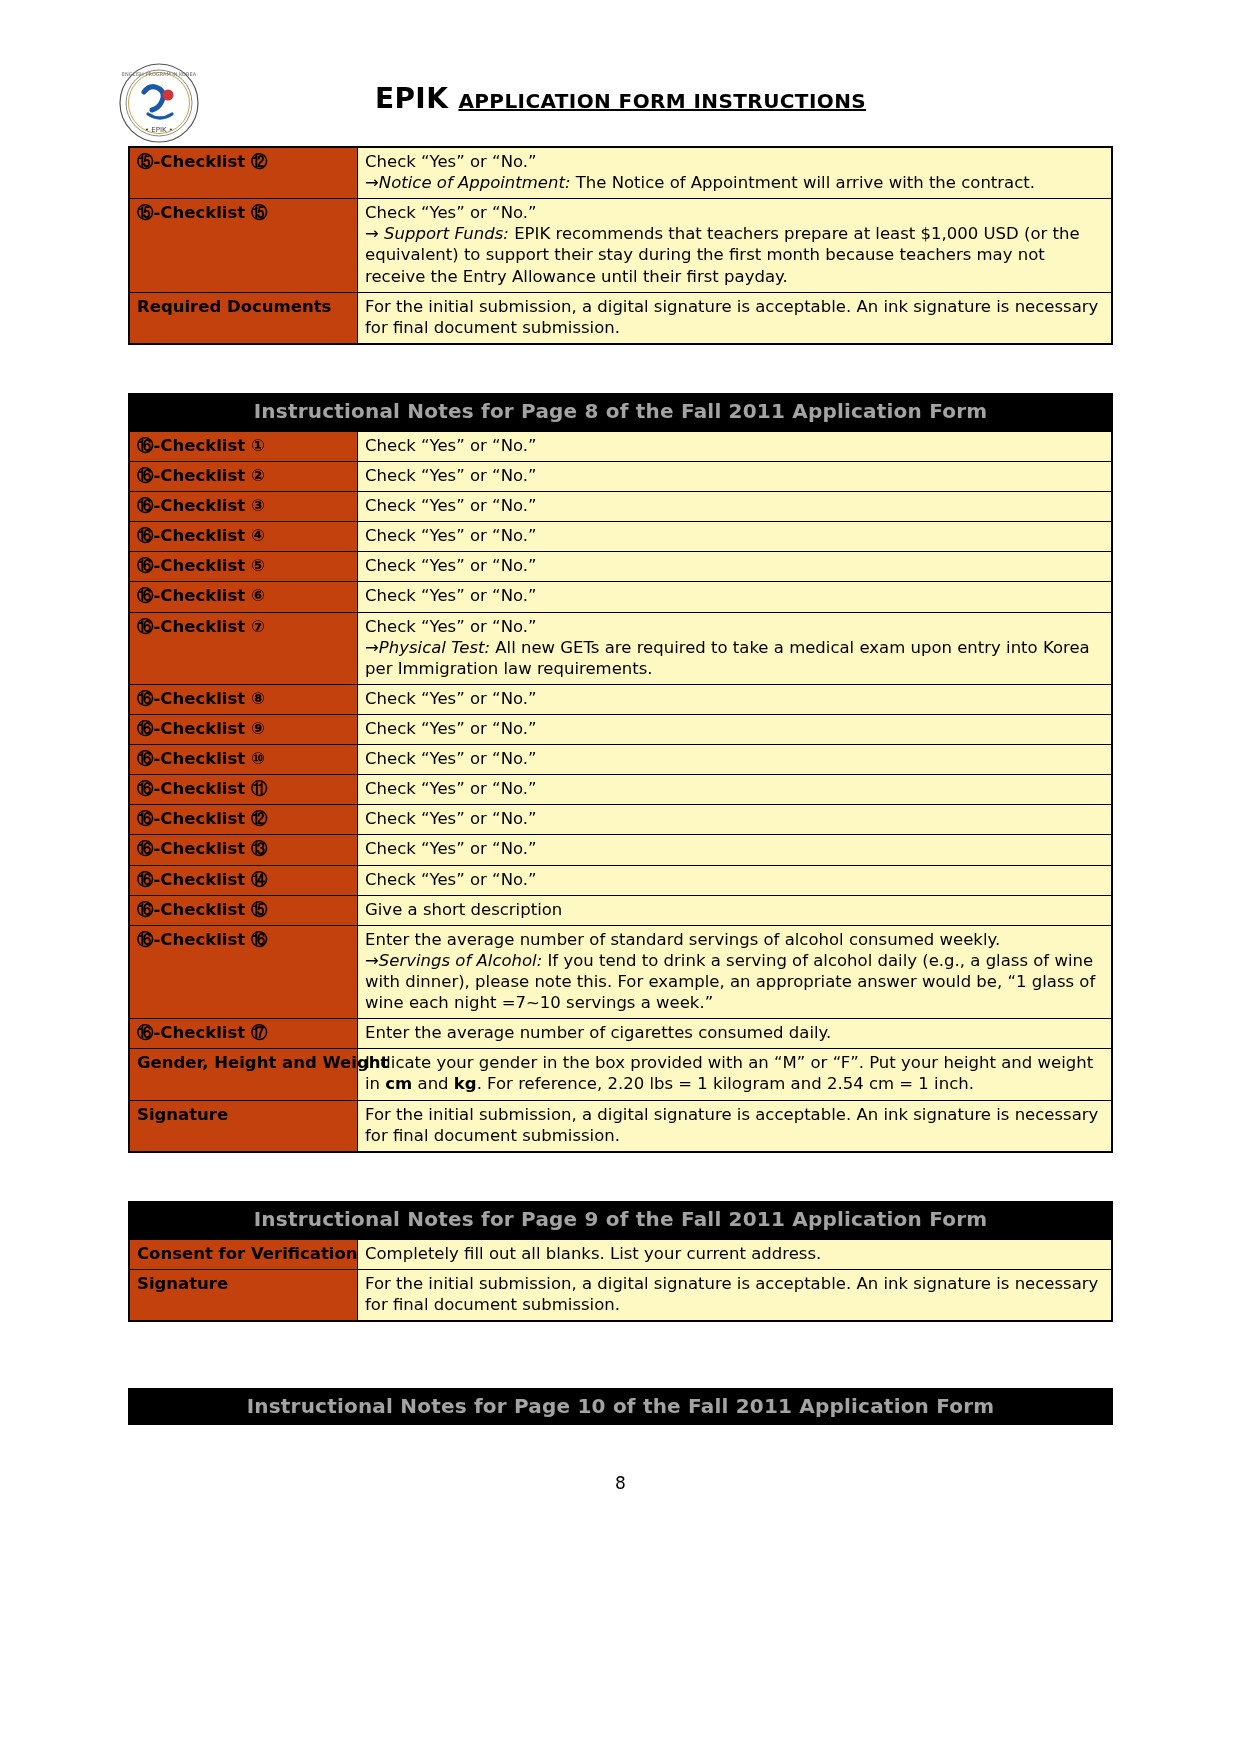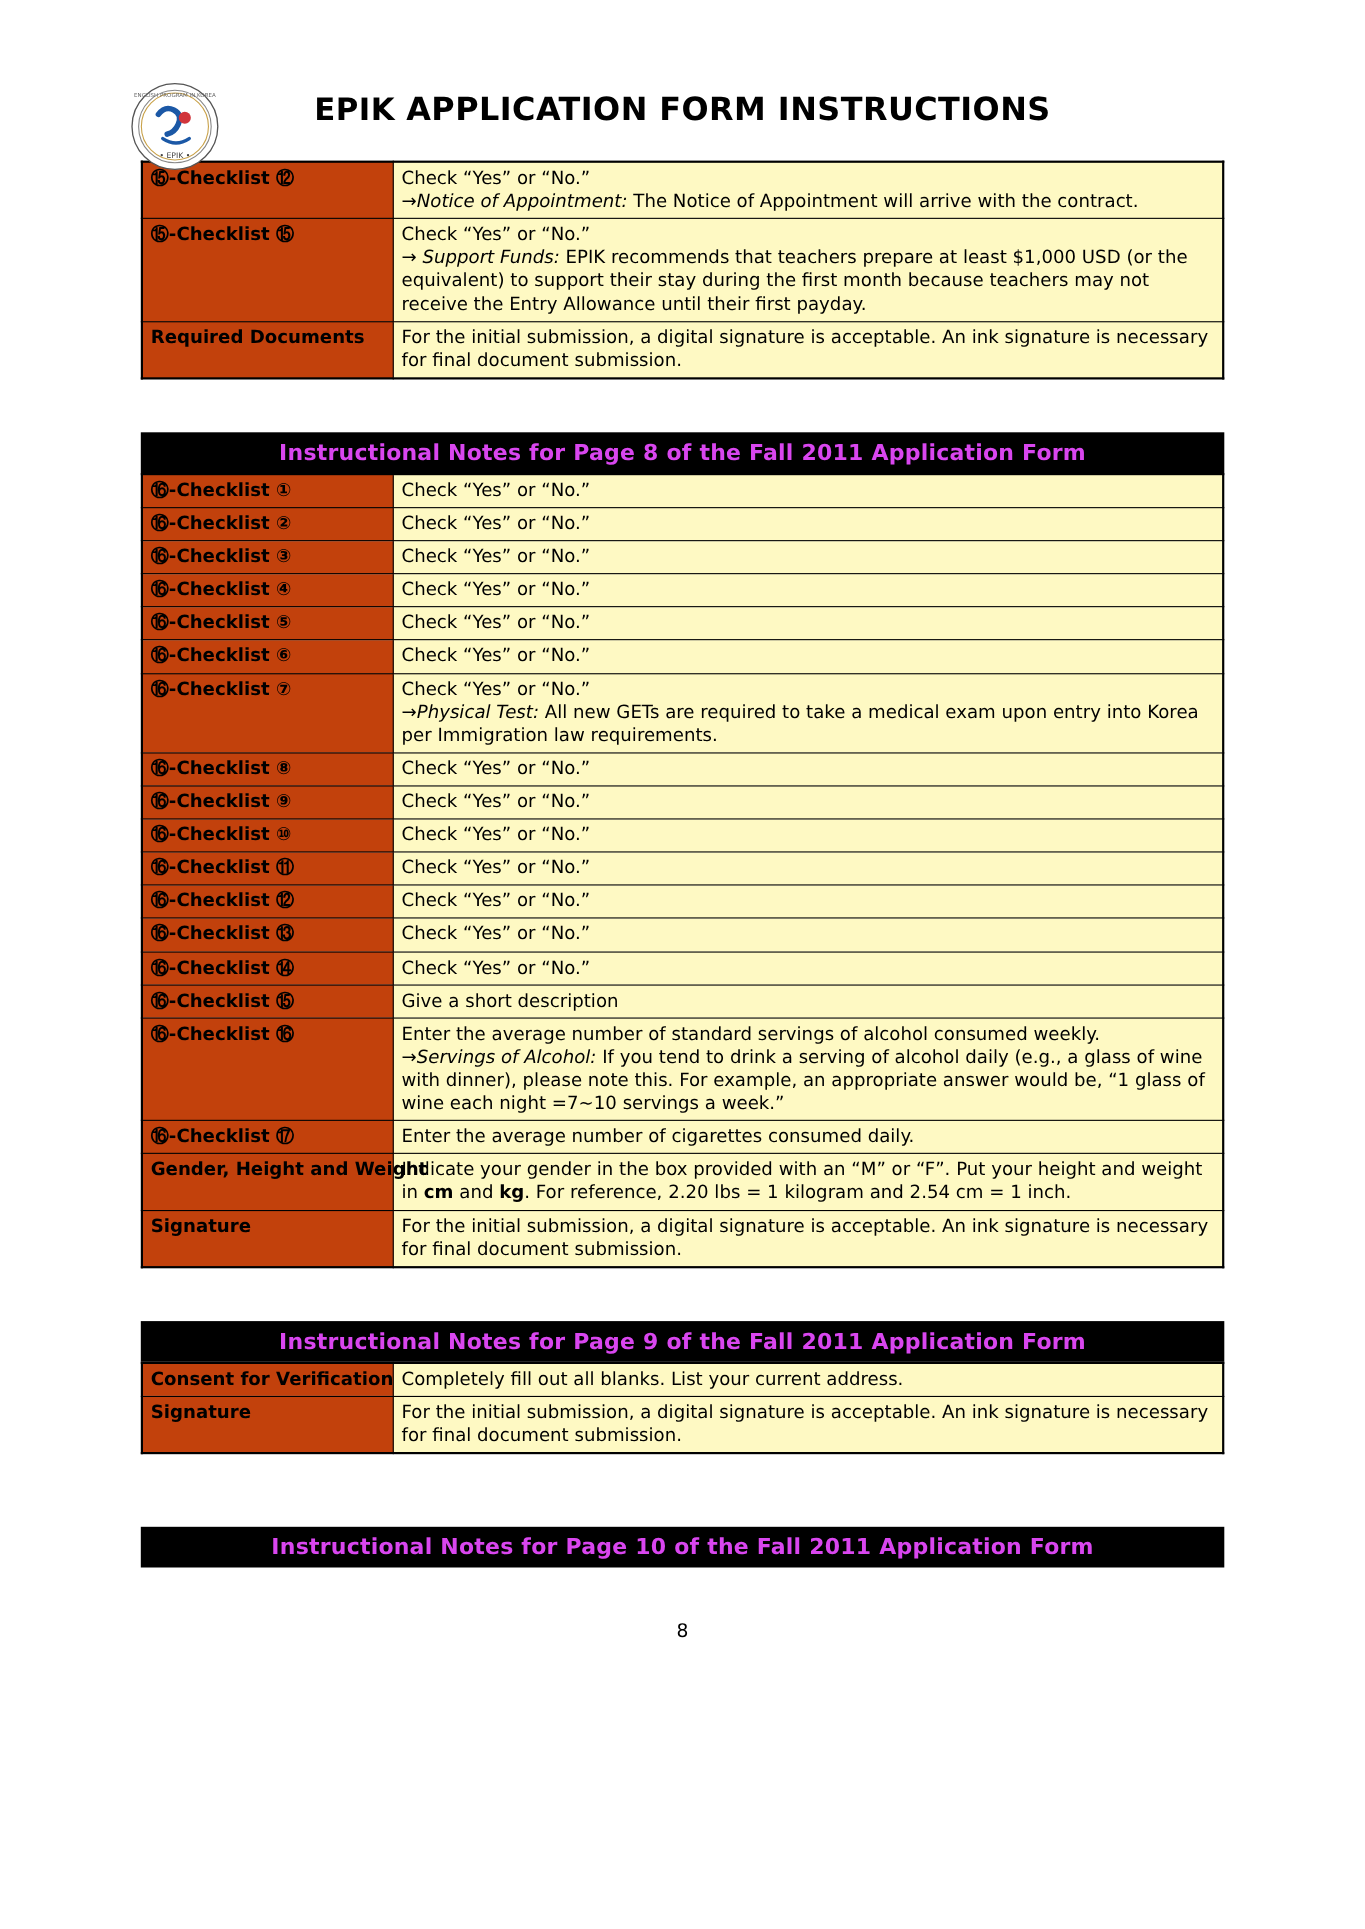--- a/index.html
+++ b/index.html
@@ -23,35 +23,36 @@
   }
 
   
   .header {
     position: relative;
     height: 86px;
   }
   .logo {
     position: absolute;
     left: -10px;
-    top: 14px;
+    top: 2px;
     width: 82px;
     height: 82px;
   }
   .logo svg { display: block; }
   .doc-title {
     text-align: center;
     font-size: 28px;
     font-weight: bold;
     letter-spacing: 0.4px;
     padding-top: 22px;
     font-family: "DejaVu Sans", sans-serif;
   }
   .doc-title .sc {
-    font-size: 29px;
+    font-size: 20px;
+    text-decoration: underline;
   }
 
   
   table.notes {
     border-collapse: collapse;
     width: 100%;
     table-layout: fixed;
     border: 2px solid #000;
   }
   table.notes td {
@@ -65,21 +66,21 @@
     width: 213px;
     background: #c2410c;
     font-weight: bold;
     white-space: nowrap;
   }
   td.val {
     background: #fef9c3;
   }
   .banner {
     background: #000000;
-    color: #d946ef;
+    color: #a3a3a3;
     font-weight: bold;
     font-size: 20px;
     text-align: center;
     padding: 6px 0 7px 0;
     letter-spacing: 0.2px;
   }
   .gap-lg { height: 48px; }
   .gap-xl { height: 66px; }
 
   .it { font-style: italic; text-align: center; }

